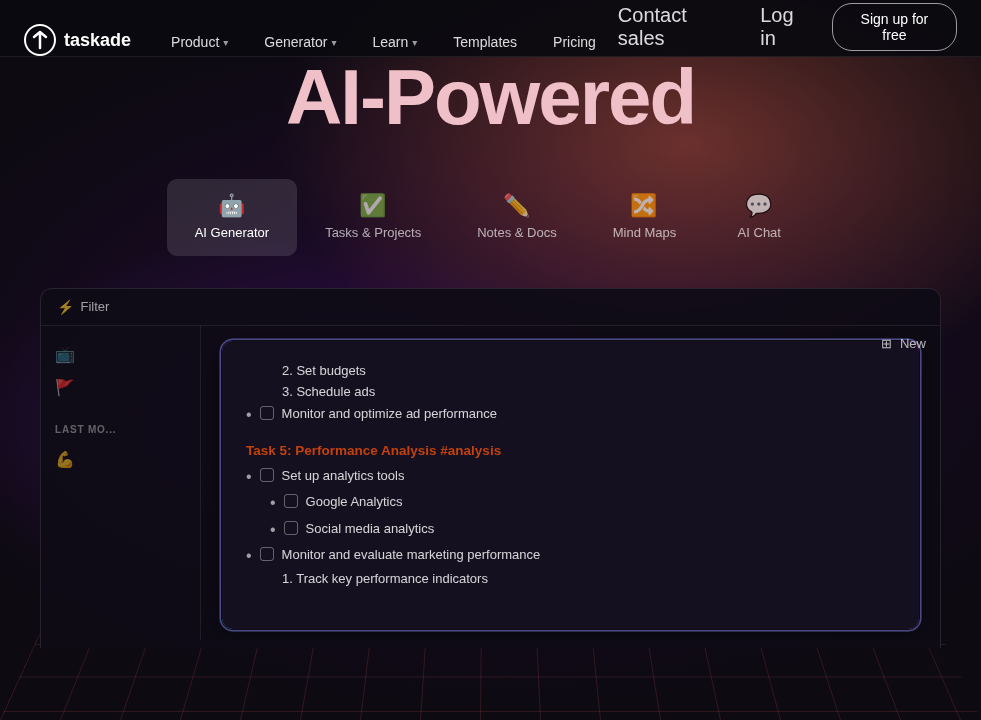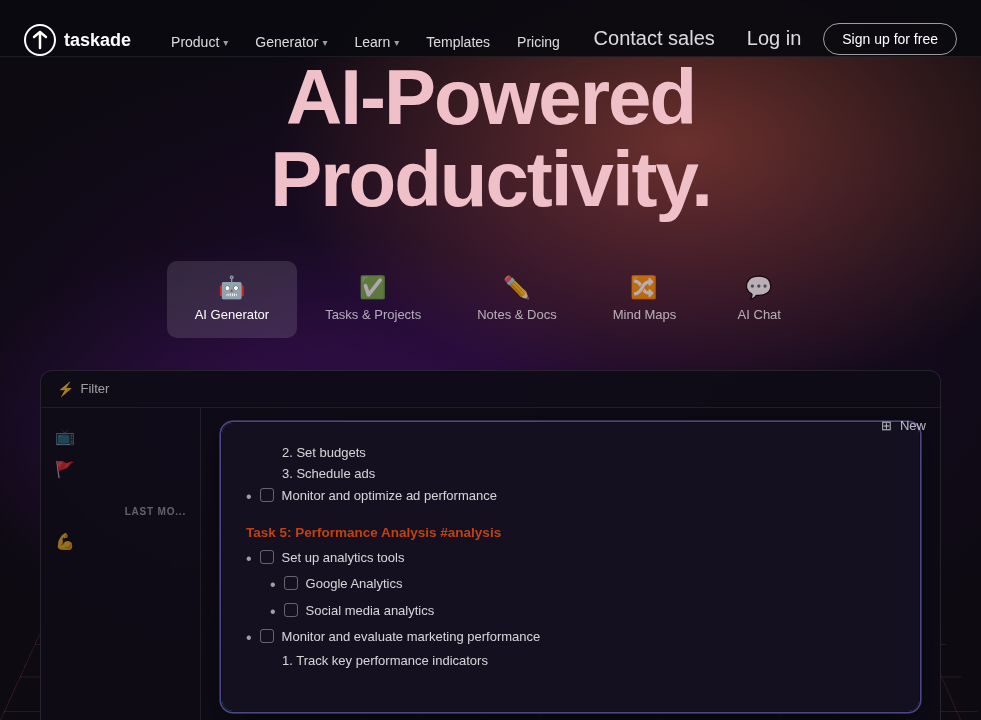--- a/index.html
+++ b/index.html
@@ -41,21 +41,21 @@
 
     .logo-wordmark {
       font-size: 18px;
       font-weight: 600;
       color: #fff;
     }
 
     .nav-links {
       display: flex;
       align-items: center;
-      gap: 3px;
+      gap: 12px;
       flex: 1;
     }
 
     .nav-item {
       display: flex;
       align-items: center;
       gap: 4px;
       padding: 6px 12px;
       font-size: 14px;
       color: rgba(255,255,255,0.85);
@@ -389,21 +389,20 @@
     <div class="nav-right">
       <span class="nav-contact">Contact sales</span>
       <span class="nav-login">Log in</span>
       <button class="nav-signup">Sign up for free</button>
     </div>
   </nav>
 
   <div class="hero">
     <h1 class="hero-title">
       <span>AI-Powered</span><br>
-      <span>Productivity.</span>
     </h1>
 
     <div class="hero-tabs">
       <div class="hero-tab active">
         <span class="tab-icon">🤖</span>
         <span class="tab-label">AI Generator</span>
       </div>
       <div class="hero-tab">
         <span class="tab-icon">✅</span>
         <span class="tab-label">Tasks &amp; Projects</span>
@@ -434,21 +433,21 @@
 
     <div class="content-body">
 
       <div class="sidebar">
         <div class="sidebar-item">
           <span class="sidebar-item-icon">📺</span>
         </div>
         <div class="sidebar-item">
           <span class="sidebar-item-icon">🚩</span>
         </div>
-        <div class="sidebar-section-label" style="margin-top:16px;text-align:right;">LAST MO...</div>
+        <div class="sidebar-section-label" style="margin-top:16px;">LAST MO...</div>
         <div class="sidebar-item">
           <span class="sidebar-item-icon">💪</span>
         </div>
       </div>
 
       <div class="main-content">
 
         <div class="ai-panel">
           <div class="ai-panel-inner">
 

